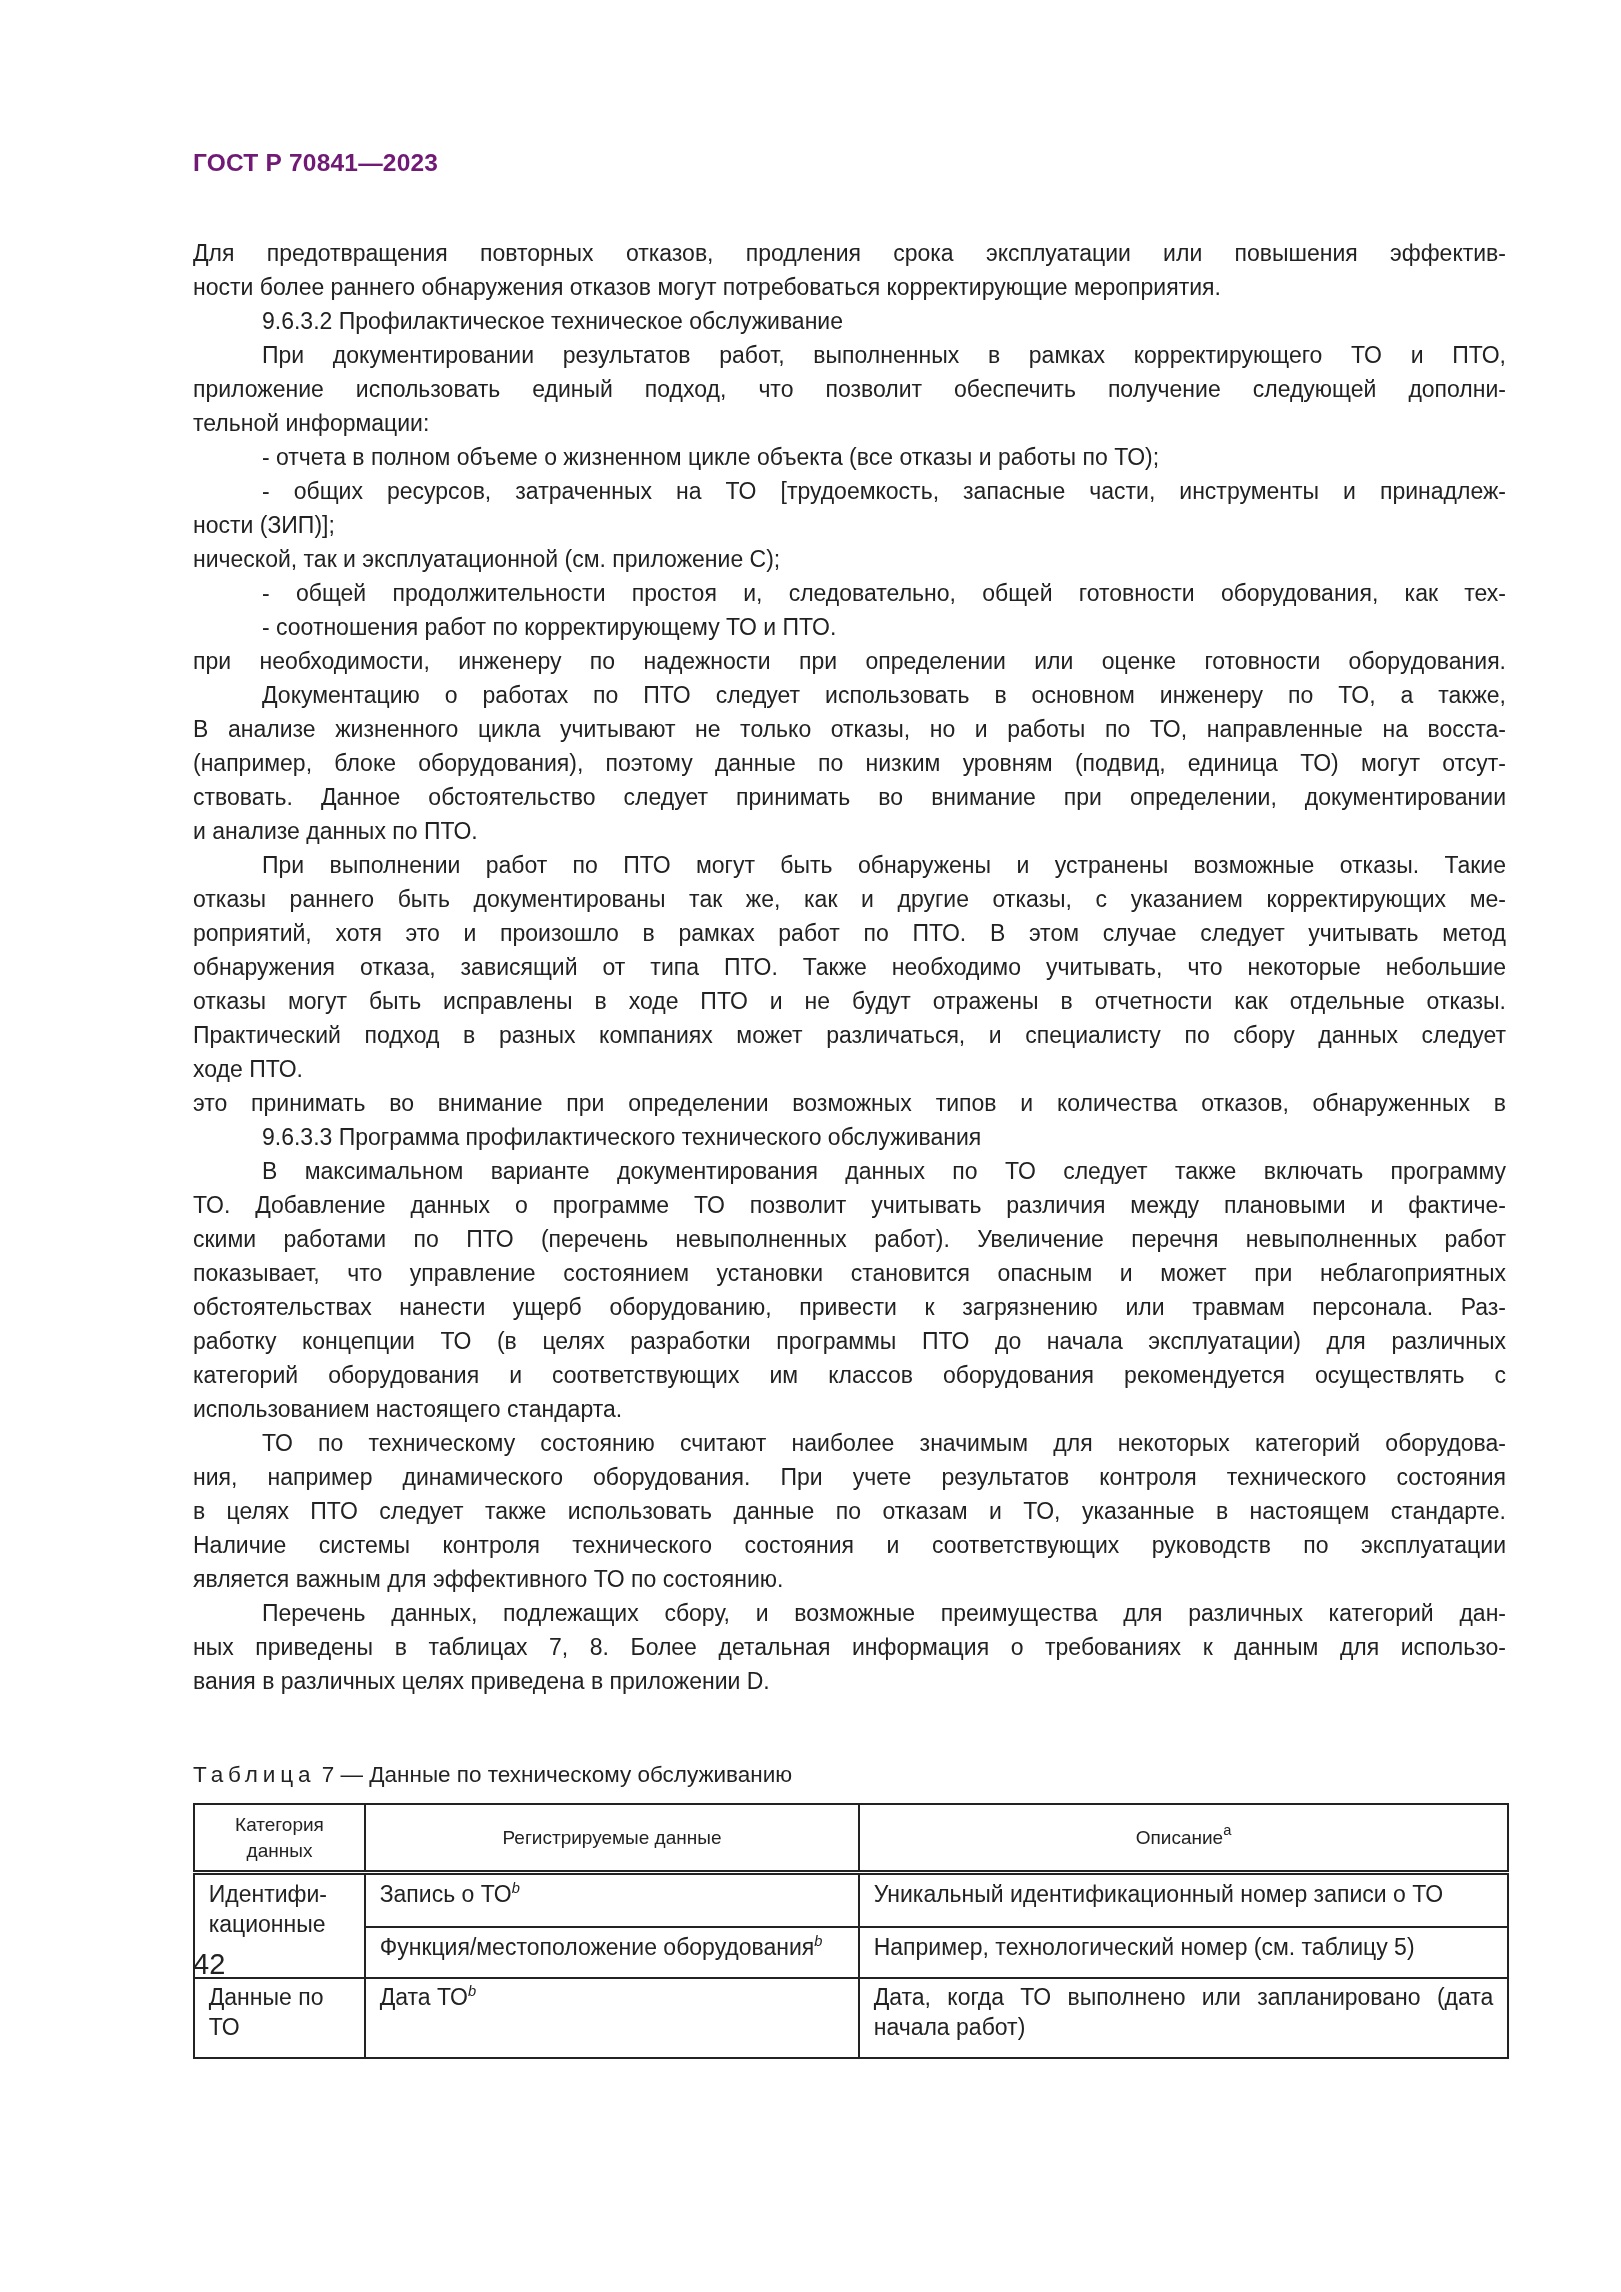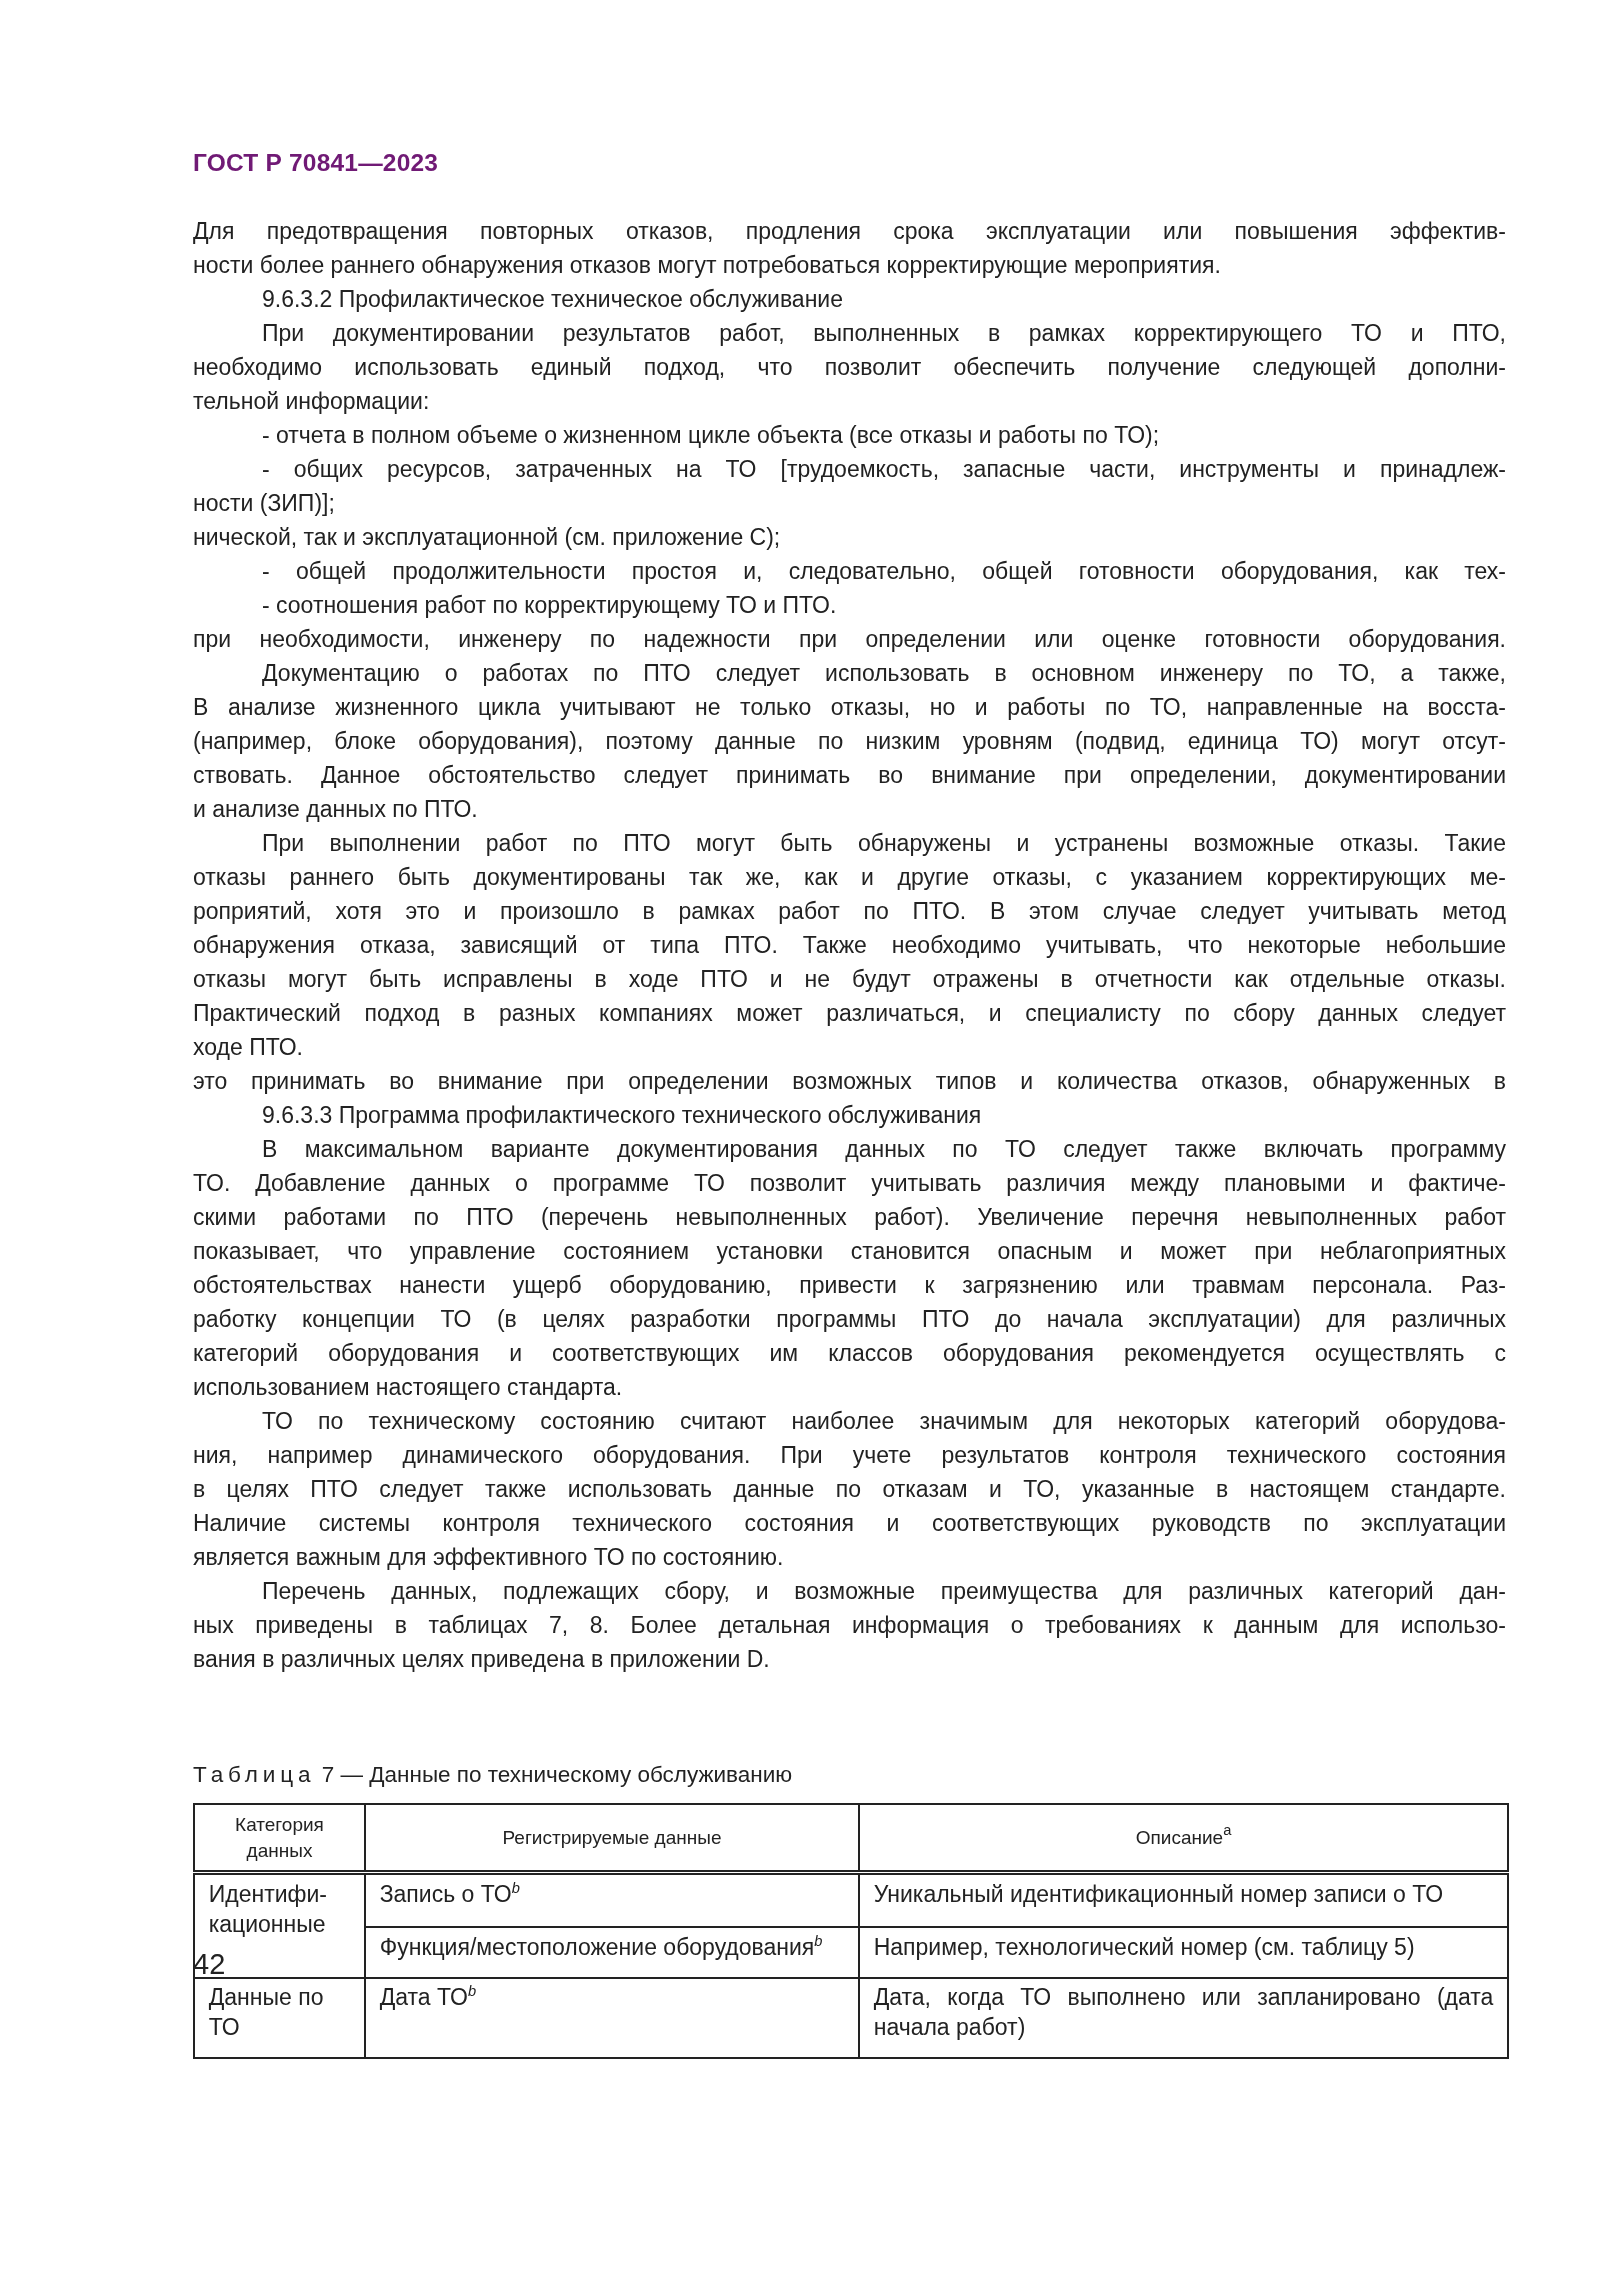--- a/index.html
+++ b/index.html
@@ -1,20 +1,20 @@
 <!DOCTYPE html>
 <html><head>
 <meta charset="utf-8">
 <style>
   html, body { margin: 0; padding: 0; background: #ffffff; }
   body { width: 1621px; height: 2293px; position: relative; overflow: hidden;
          font-family: "Liberation Sans", "DejaVu Sans", sans-serif; color: #222222; }
   .doc-header { position: absolute; left: 193px; top: 149px; font-size: 24.5px; font-weight: bold;
                 letter-spacing: 0.2px; color: #701a75; }
-  .body-text { position: absolute; left: 193px; top: 214px; width: 1313px; font-size: 23px; }
+  .body-text { position: absolute; left: 193px; top: 236px; width: 1313px; font-size: 23px; }
   .line { height: 34px; line-height: 34px; white-space: nowrap; overflow: visible;
           text-align: justify; text-align-last: justify; }
   .line.last { text-align-last: left; }
   .line.indent { padding-left: 69px; }
   .line.heading { text-align-last: left; }
   .caption { position: absolute; left: 193px; top: 1760px; font-size: 22.5px; line-height: 29px; }
   .caption .spaced { letter-spacing: 4.9px; }
   table.t7 { position: absolute; left: 193px; top: 1803px; width: 1313px;
              border-collapse: collapse; font-size: 23px; table-layout: fixed; }
   table.t7 td, table.t7 th { border: 2.9px solid #222; vertical-align: top; padding: 3.9px 13.7px 3.9px 13.7px;
@@ -32,21 +32,21 @@
 </head>
 <body>
 
 <div class="doc-header">ГОСТ Р 70841—2023</div>
 
 <div class="body-text" id="body-text">
     <div class="line" style="white-space: normal;">Для предотвращения повторных отказов, продления срока эксплуатации или повышения эффектив-</div>
     <div class="line last">ности более раннего обнаружения отказов могут потребоваться корректирующие мероприятия.</div>
     <div class="line indent heading">9.6.3.2  Профилактическое техническое обслуживание</div>
     <div class="line indent" style="white-space: normal;">При документировании результатов работ, выполненных в рамках корректирующего ТО и ПТО,</div>
-    <div class="line" style="white-space: normal;">необходимо использовать единый подход, что позволит обеспечить получение следующей дополни-</div>
+    <div class="line" style="white-space: normal;">приложение использовать единый подход, что позволит обеспечить получение следующей дополни-</div>
     <div class="line last">тельной информации:</div>
     <div class="line indent heading">- отчета в полном объеме о жизненном цикле объекта (все отказы и работы по ТО);</div>
     <div class="line indent" style="white-space: normal;">- общих ресурсов, затраченных на ТО [трудоемкость, запасные части, инструменты и принадлеж-</div>
     <div class="line last">ности (ЗИП)];</div>
     <div class="line last">нической, так и эксплуатационной (см. приложение С);</div>
     <div class="line indent" style="white-space: normal;">- общей продолжительности простоя и, следовательно, общей готовности оборудования, как тех-</div>
     <div class="line indent heading">- соотношения работ по корректирующему ТО и ПТО.</div>
     <div class="line" style="white-space: normal;">при необходимости, инженеру по надежности при определении или оценке готовности оборудования.</div>
     <div class="line indent" style="white-space: normal;">Документацию о работах по ПТО следует использовать в основном инженеру по ТО, а также,</div>
     <div class="line" style="white-space: normal;">В анализе жизненного цикла учитывают не только отказы, но и работы по ТО, направленные на восста-</div>

